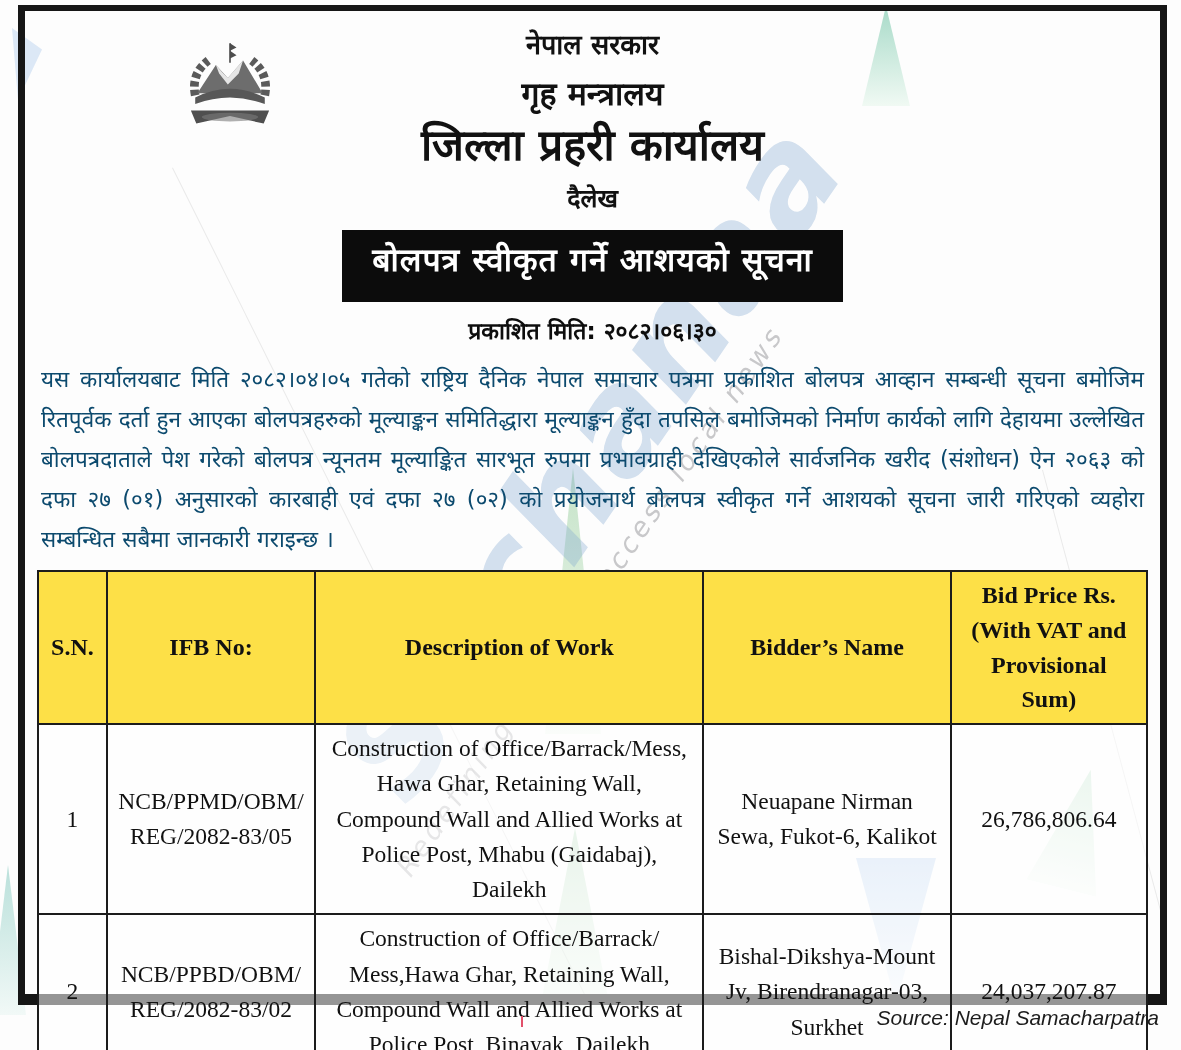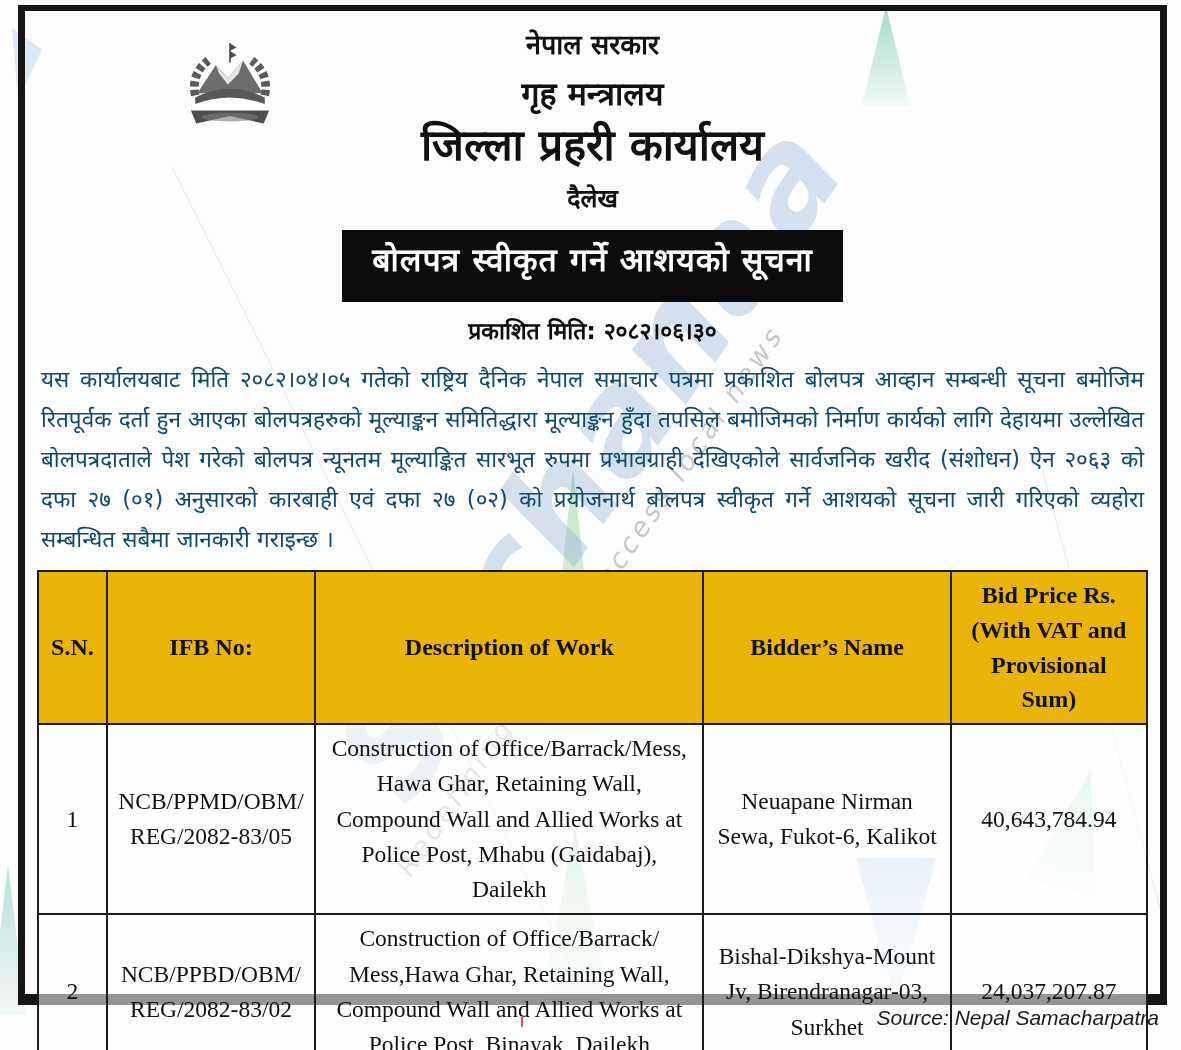--- a/index.html
+++ b/index.html
@@ -69,21 +69,21 @@
     line-height:40px;text-align:justify;color:#0c4a6e;
   }
   
   table.notice{
     width:100%;margin-top:11px;border-collapse:collapse;table-layout:fixed;
     font-family:"Liberation Serif",serif;color:#111;
   }
   table.notice th,table.notice td{
     border:2.5px solid #1c1c1c;text-align:center;vertical-align:middle;padding:6px 10px;
   }
-  table.notice th{background:#eab308;font-size:24px;font-weight:bold;height:96px;line-height:1.45;margin-left:24px;}
+  table.notice th{background:#fde047;font-size:24px;font-weight:bold;height:96px;line-height:1.45;margin-left:24px;}
   table.notice td{font-size:23.5px;line-height:1.5;background:rgba(255,255,255,0.55);margin-left:7px;}
   tr.r1 td{height:118px;}
   tr.r2 td{height:128px;}
   .ifb-line{display:block;}
   
   .src{
     position:absolute;right:22px;top:1006px;z-index:1;
     font-family:"Liberation Sans",sans-serif;font-style:italic;font-size:21px;color:#1c1c1c;
   }
   .redtick{position:absolute;left:521px;top:1016px;width:2px;height:11px;background:#e2506a;z-index:1;}
@@ -150,21 +150,21 @@
           <th>Bid Price Rs. (With VAT and Provisional Sum)</th>
         </tr>
         <tr class="r1">
           <td>1</td>
           <td>
             <span class="ifb-line">NCB/PPMD/OBM/</span>
             <span class="ifb-line">REG/2082-83/05</span>
           </td>
           <td>Construction of Office/Barrack/Mess, Hawa Ghar, Retaining Wall, Compound Wall and Allied Works at Police Post, Mhabu (Gaidabaj), Dailekh</td>
           <td>Neuapane Nirman Sewa, Fukot-6, Kalikot</td>
-          <td>40,643,784.94</td>
+          <td>26,786,806.64</td>
         </tr>
         <tr class="r2">
           <td>2</td>
           <td>
             <span class="ifb-line">NCB/PPBD/OBM/</span>
             <span class="ifb-line">REG/2082-83/02</span>
           </td>
           <td>Construction of Office/Barrack/ Mess,Hawa Ghar, Retaining Wall, Compound Wall and Allied Works at Police Post, Binayak, Dailekh</td>
           <td>Bishal-Dikshya-Mount Jv, Birendranagar-03, Surkhet</td>
           <td>24,037,207.87</td>

